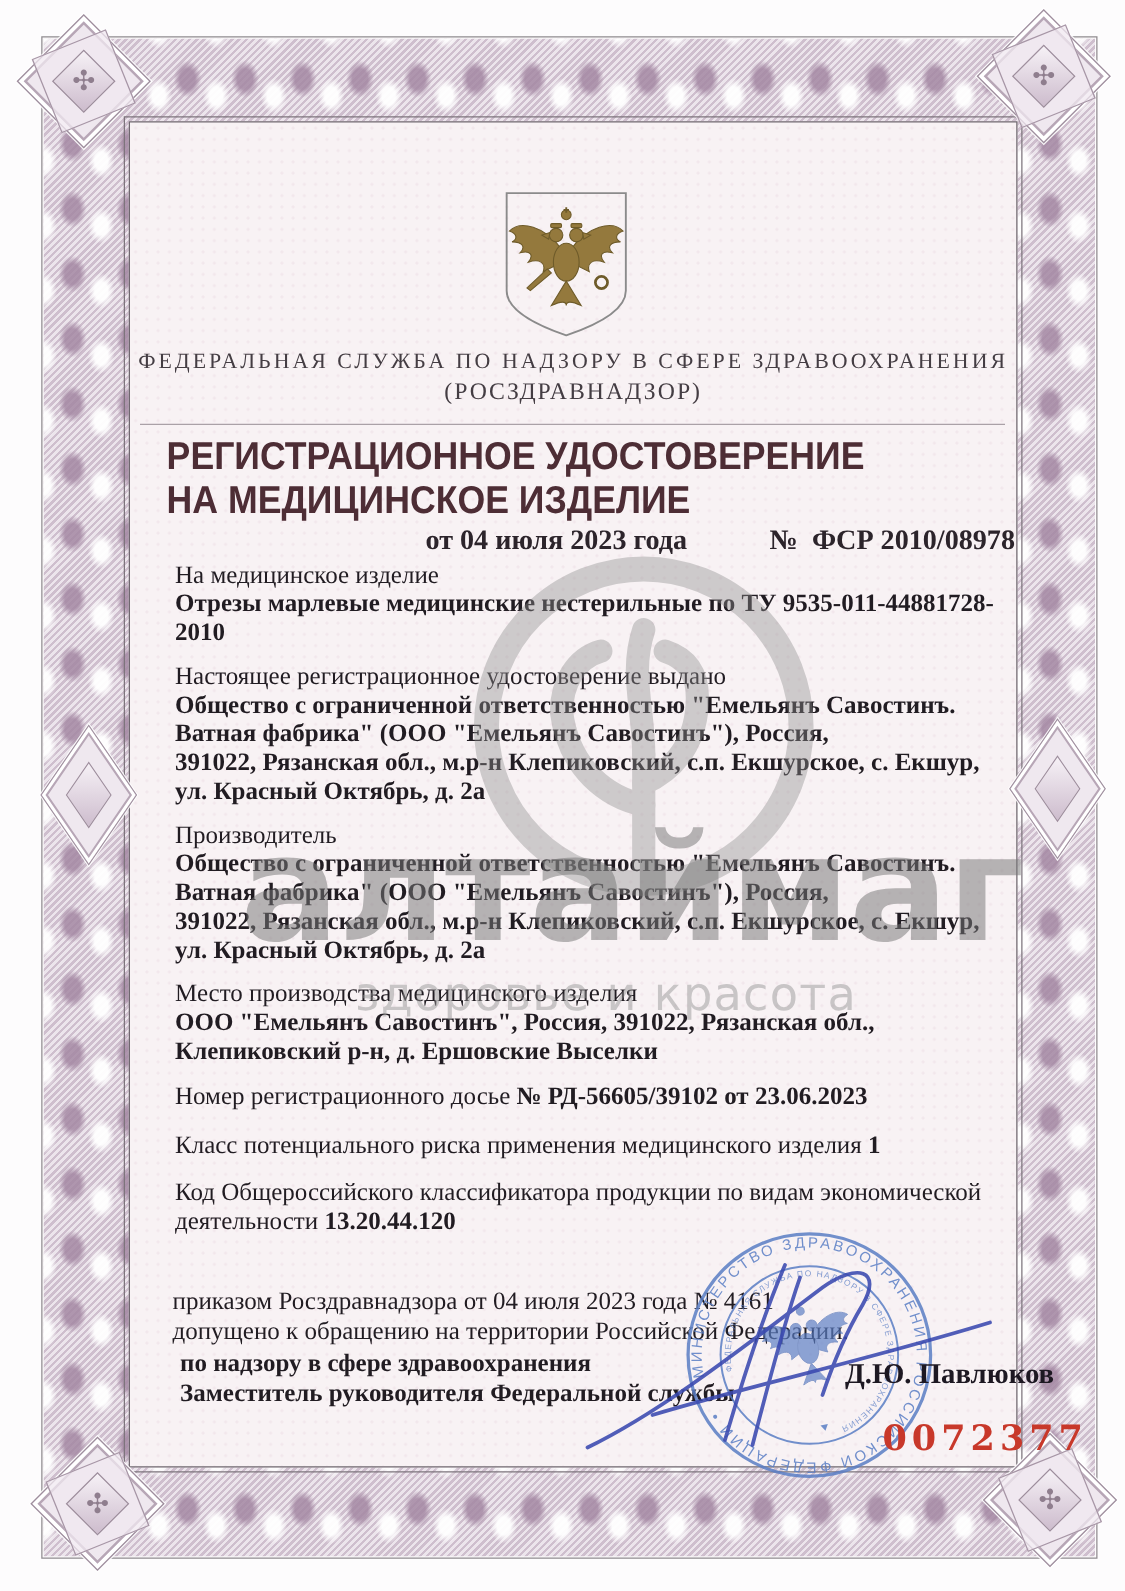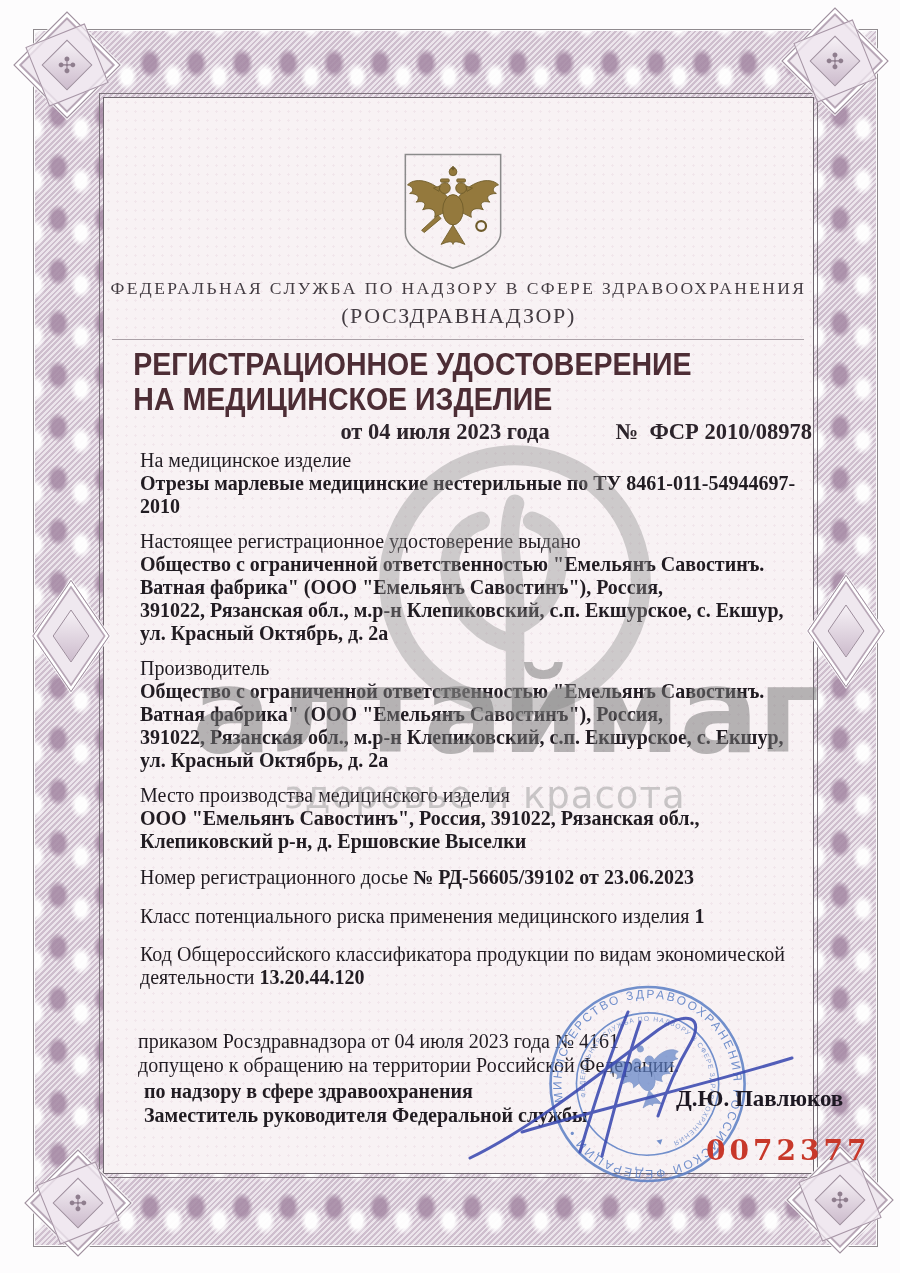--- a/index.html
+++ b/index.html
@@ -38,21 +38,21 @@
     box-shadow:inset 0 0 0 3px #ffffff, inset 0 0 0 5px #b7a6b6, 0 0 0 1px rgba(255,255,255,.9);}
   .orn .burst2{position:absolute;inset:16px;background:rgba(240,232,240,.75);border:1px solid #a796a6;transform:rotate(68deg);}
   .orn .core{position:absolute;inset:30px;background:linear-gradient(135deg,#f6f1f6,#cdbccd);border:1px solid #9d8d9c;transform:rotate(45deg);}
   .orn .glyph{position:absolute;inset:0;display:flex;align-items:center;justify-content:center;color:#8f7e8e;font-size:22px;font-family:"DejaVu Sans",sans-serif;}
   .orn.mid{transform:scale(.72,1.05);}
   
   .emblem{position:absolute;left:388px;top:148px;z-index:4;}
   
   .agency{position:absolute;left:105px;right:88px;top:278px;text-align:center;z-index:4;color:#443d43;}
   .agency .l1{font-size:17.5px;letter-spacing:2.4px;}
-  .agency .l2{font-size:22px;letter-spacing:1.6px;margin-top:4px;text-align:center;}
+  .agency .l2{font-size:19px;letter-spacing:1.6px;margin-top:4px;text-align:center;}
   .divider{position:absolute;left:112px;right:96px;top:339px;height:1px;background:#aaa1a7;z-index:4;}
   
   .title{position:absolute;left:105px;right:88px;top:347px;text-align:left;z-index:4;color:#4d2d35;
     font-family:"Liberation Sans",sans-serif;font-weight:bold;}
   .title .t1,.title .t2{font-size:31px;line-height:35px;transform:scaleX(.92);transform-origin:center;white-space:nowrap;}
   .numrow{position:absolute;left:105px;right:88px;top:419px;display:flex;justify-content:flex-end;gap:66px;z-index:4;
     font-weight:bold;font-size:22.5px;color:#2c242b;}
   .numrow .no{white-space:pre;}
   
   .body-block{position:absolute;left:140px;width:676px;top:449px;z-index:4;font-size:20px;line-height:22.8px;}
@@ -155,21 +155,21 @@
     <div class="t2">НА МЕДИЦИНСКОЕ ИЗДЕЛИЕ</div>
   </div>
   <div class="numrow">
     <span class="dt">от 04 июля 2023 года</span>
     <span class="no">№  ФСР 2010/08978</span>
   </div>
 
   <div class="body-block">
     <div class="sec">
       <div class="lab">На медицинское изделие</div>
-      <div class="val">Отрезы марлевые медицинские нестерильные по ТУ 8461-011-54944697-2010</div>
+      <div class="val">Отрезы марлевые медицинские нестерильные по ТУ 9535-011-44881728-2010</div>
     </div>
     <div class="sec">
       <div class="lab">Настоящее регистрационное удостоверение выдано</div>
       <div class="val">Общество с ограниченной ответственностью "Емельянъ Савостинъ.
 Ватная фабрика" (ООО "Емельянъ Савостинъ"), Россия,
 391022, Рязанская обл., м.р-н Клепиковский, с.п. Екшурское, с. Екшур,
 ул. Красный Октябрь, д. 2а</div>
     </div>
     <div class="sec">
       <div class="lab">Производитель</div>

